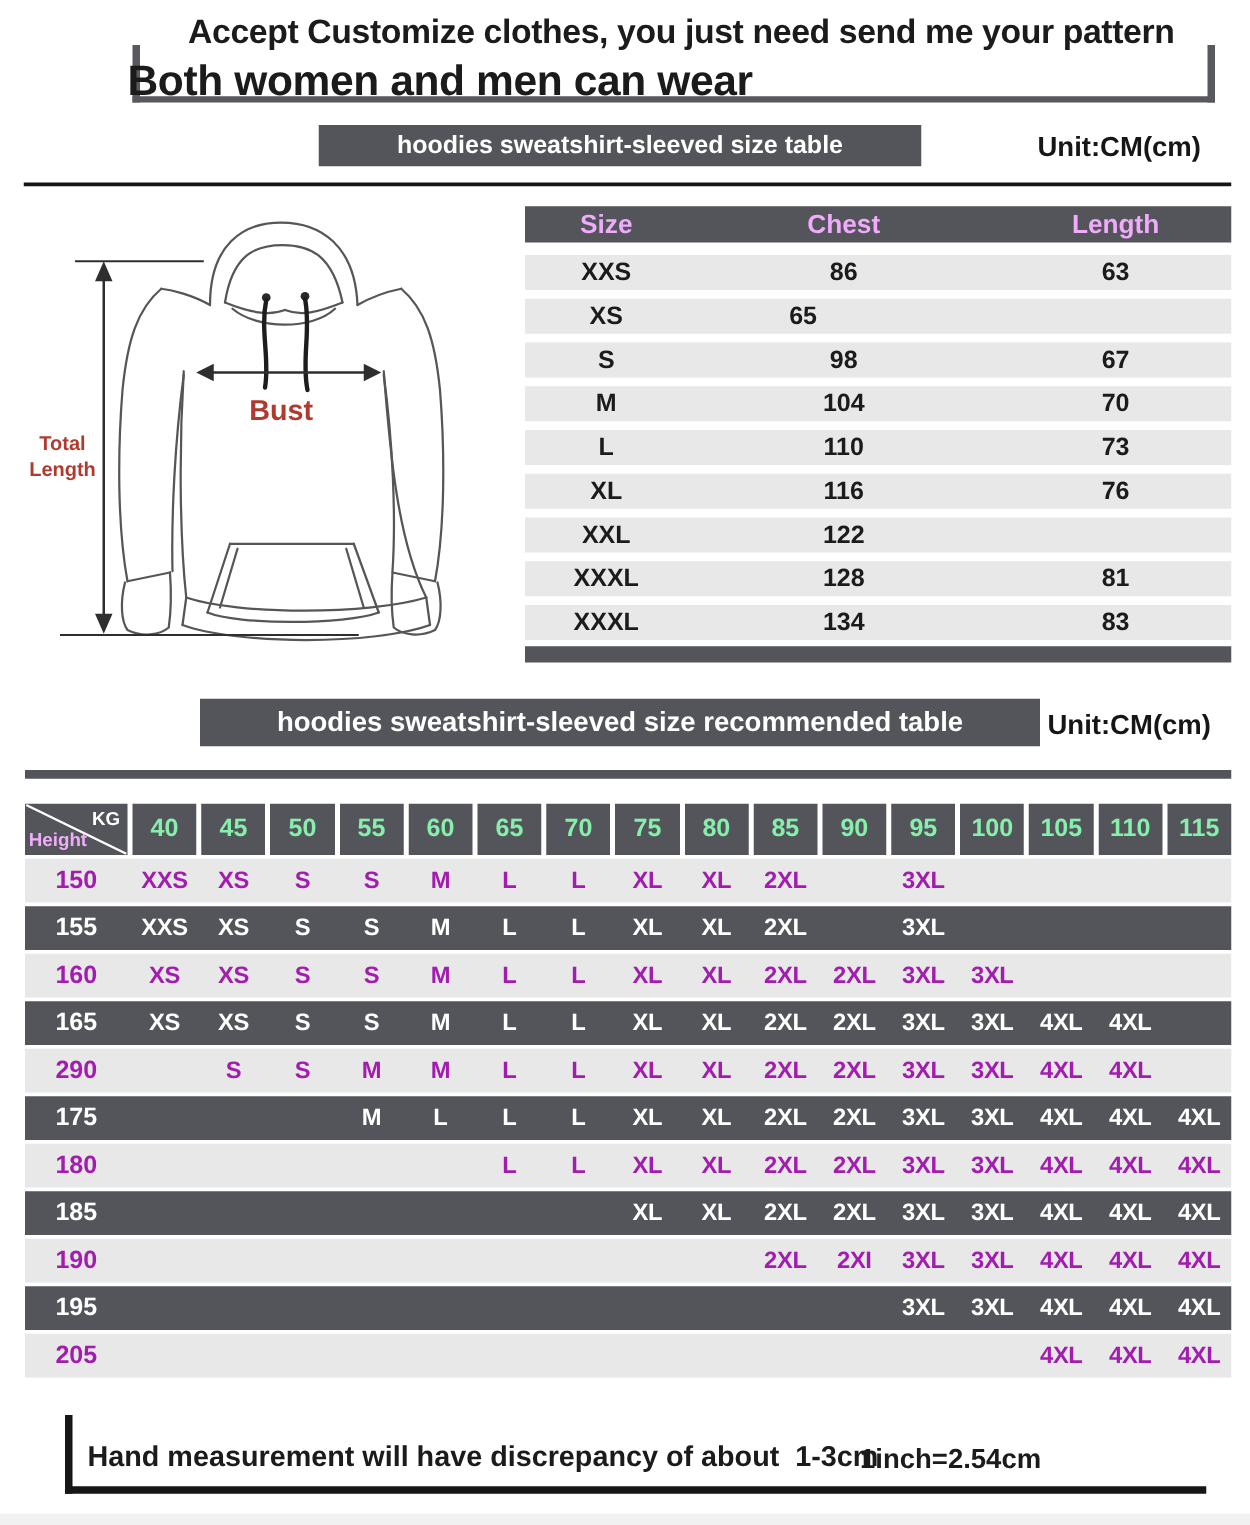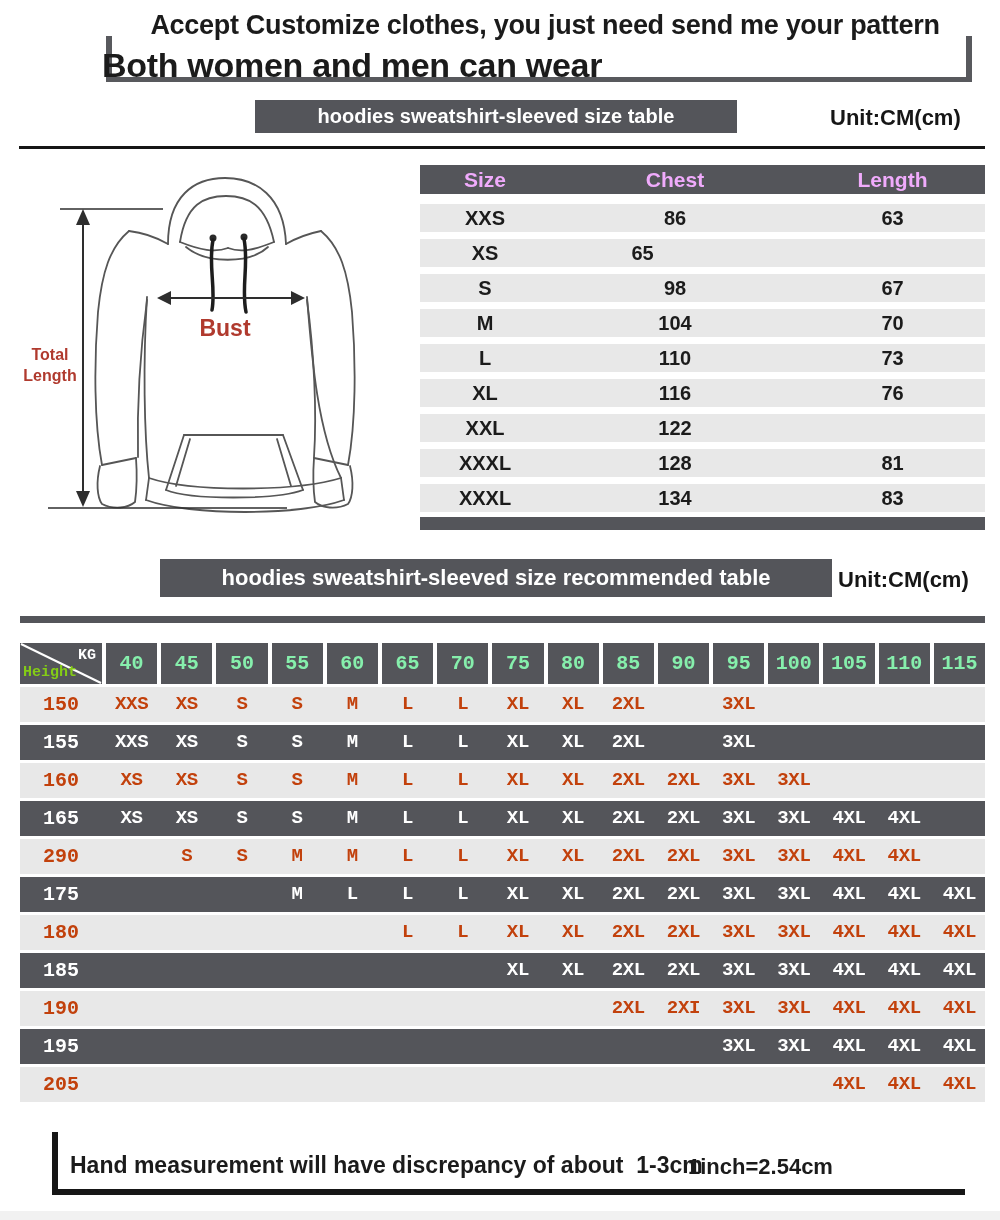--- a/index.html
+++ b/index.html
@@ -25,30 +25,30 @@
   .hoodie{position:absolute;left:10px;top:152px;width:400px;height:385px;}
   
   .size-table{position:absolute;left:420px;top:165px;width:565px;}
   .s-header{display:flex;height:29px;line-height:29px;background:#54555a;color:#f0abfc;font-size:21px;text-align:center;}
   .s-row{display:flex;height:28px;line-height:28px;background:#e8e8e8;font-size:20px;text-align:center;margin-top:7px;}
   #size-rows .s-row:first-child{margin-top:10px;}
   .sc1{width:130px;}.sc2{width:250px;}.sc3{width:185px;}
   .s-footerbar{margin-top:5px;height:13px;background:#54555a;}
   
   .matrix{position:absolute;left:20px;top:643px;width:965px;}
-  .m-row{display:flex;gap:4px;height:35px;margin-top:3px;font-family:Liberation Mono, monospace;}
+  .m-row{display:flex;gap:4px;height:35px;margin-top:3px;}
   .m-header{height:41px;margin-top:0;}
   .m-corner{width:82px;position:relative;background:#54555a;flex:none;}
   .m-corner svg{position:absolute;left:0;top:0;}
   .m-corner .kg{position:absolute;right:6px;top:4px;font-size:15px;color:#fff;}
-  .m-corner .hgt{position:absolute;left:3px;bottom:3px;font-size:15px;color:#84cc16;}
+  .m-corner .hgt{position:absolute;left:3px;bottom:3px;font-size:15px;color:#f0abfc;}
   .m-headcell{flex:1;background:#54555a;color:#86efac;line-height:41px;font-size:20px;text-align:center;}
   .m-hcell{width:82px;flex:none;text-align:center;line-height:35px;font-size:20px;}
   .m-cell{flex:1;text-align:center;line-height:35px;font-size:19px;letter-spacing:-.3px;}
-  .m-data.light{background:#e8e8e8;color:#c2410c;}
+  .m-data.light{background:#e8e8e8;color:#a21caf;}
   .m-data.dark{background:#54555a;color:#fff;}
   
   .footer-note{position:absolute;left:52px;top:1132px;width:907px;height:57px;
     border-left:6px solid #161616;border-bottom:6px solid #161616;}
   .fnote{position:absolute;left:12px;top:20px;font-size:23px;white-space:pre-wrap;}
   .fconv{position:absolute;left:630px;top:22px;font-size:22px;}
   .bottom-strip{position:absolute;left:0;top:1211px;width:1000px;height:9px;background:#f1f1f1;}
 </style>
 </head>
 <body>

